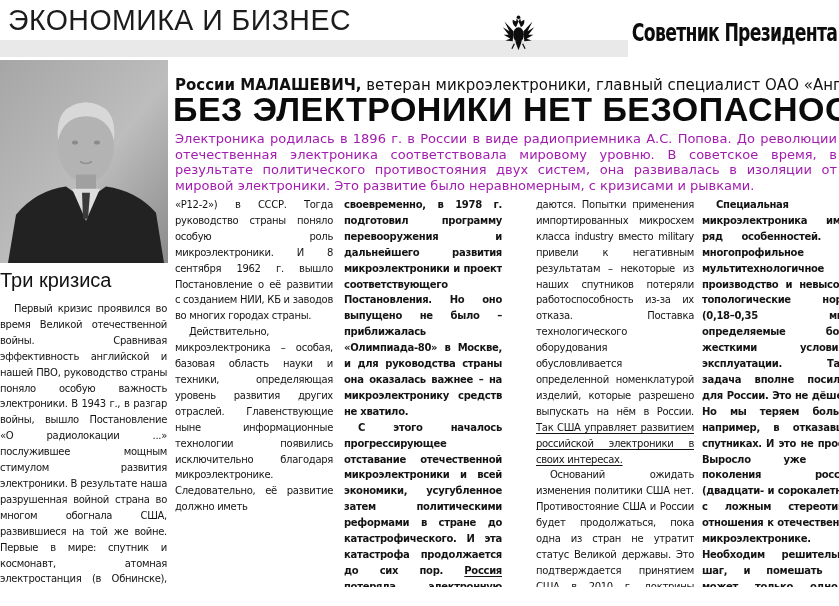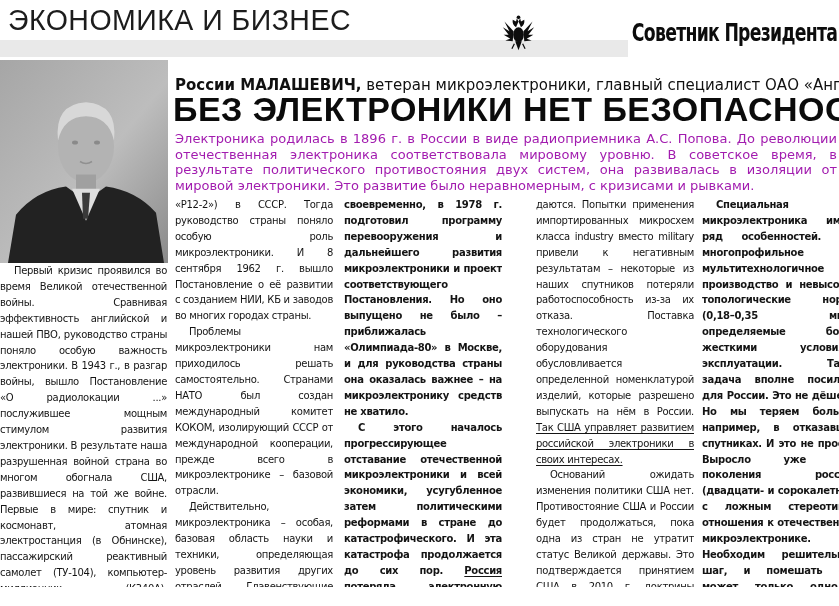--- a/index.html
+++ b/index.html
@@ -112,27 +112,27 @@
 
   <div class="byline">
     <b>России МАЛАШЕВИЧ,</b><span> ветеран микроэлектроники, главный специалист ОАО «Ангстрем»</span>
   </div>
 
   <h1 class="headline">БЕЗ ЭЛЕКТРОНИКИ НЕТ БЕЗОПАСНОСТИ</h1>
 
   <p class="lead">Электроника родилась в 1896 г. в России в виде радиоприемника А.С. Попова. До революции отечественная электроника соответствовала мировому уровню. В советское время, в результате политического противостояния двух систем, она развивалась в изоляции от мировой электроники. Это развитие было неравномерным, с кризисами и рывками.</p>
 
   <section class="col" id="colA">
+    <h2 class="col-heading">Три кризиса</h2>
     <p><b class="lead-in">Первый кризис</b><span> проявился во время Великой отечественной войны. Сравнивая эффективность английской и нашей ПВО, руководство страны поняло особую важность электроники. В 1943 г., в разгар войны, вышло Постановление «О радиолокации ...» послужившее мощным стимулом развития электроники. В результате наша разрушенная войной страна во многом обогнала США, развившиеся на той же войне. Первые в мире: спутник и космонавт, атомная электростанция (в Обнинске), пассажирский реактивный самолет (ТУ-104), компьютер-миллионник (К340А), крупнейший пассажирский самолёт (ТУ-114) и многие другие приоритеты были наши.</span></p>
 
   </section>
 
   <section class="col" id="colB">
     <p class="noindent">«Р12-2») в СССР. Тогда руководство страны поняло особую роль микроэлектроники. И 8 сентября 1962 г. вышло Постановление о её развитии с созданием НИИ, КБ и заводов во многих городах страны.</p>
-    <p>Проблемы микроэлектроники нам приходилось решать самостоятельно. Странами НАТО был создан международный комитет КОКОМ, изолирующий СССР от международной кооперации, прежде всего в микроэлектронике – базовой отрасли.</p>
     <p><span>Действительно, микроэлектроника – особая, базовая область науки и техники, определяющая уровень развития других отраслей. Главенствующие ныне информационные технологии появились исключительно благодаря микроэлектронике. Следовательно, её развитие должно иметь </span></p>
 
   </section>
 
   <section class="col" id="colC">
     <p class="noindent">своевременно, в 1978 г. подготовил программу перевооружения и дальнейшего развития микроэлектроники и проект соответствующего Постановления. Но оно выпущено не было – приближалась «Олимпиада-80» в Москве, и для руководства страны она оказалась важнее – на микроэлектронику средств не хватило.</p>
     <p><span>С этого началось прогрессирующее отставание отечественной микроэлектроники и всей экономики, усугубленное затем политическими реформами в стране до катастрофического. И эта катастрофа продолжается до сих пор. </span><span class="u">Россия потеряла электронную независимость.</span><span> Фактически наши западные «партнёры» держат Россию «на коротком электронном поводке», избирательно регулируя поставки нам микроэлектроники механизмом лицензирования. Их избирательность строится на разделении микроэлектроники на потребительскую (consume), индустриальную (industry) и специальную (military).</span></p>
   </section>
 
   <section class="col" id="colD">

